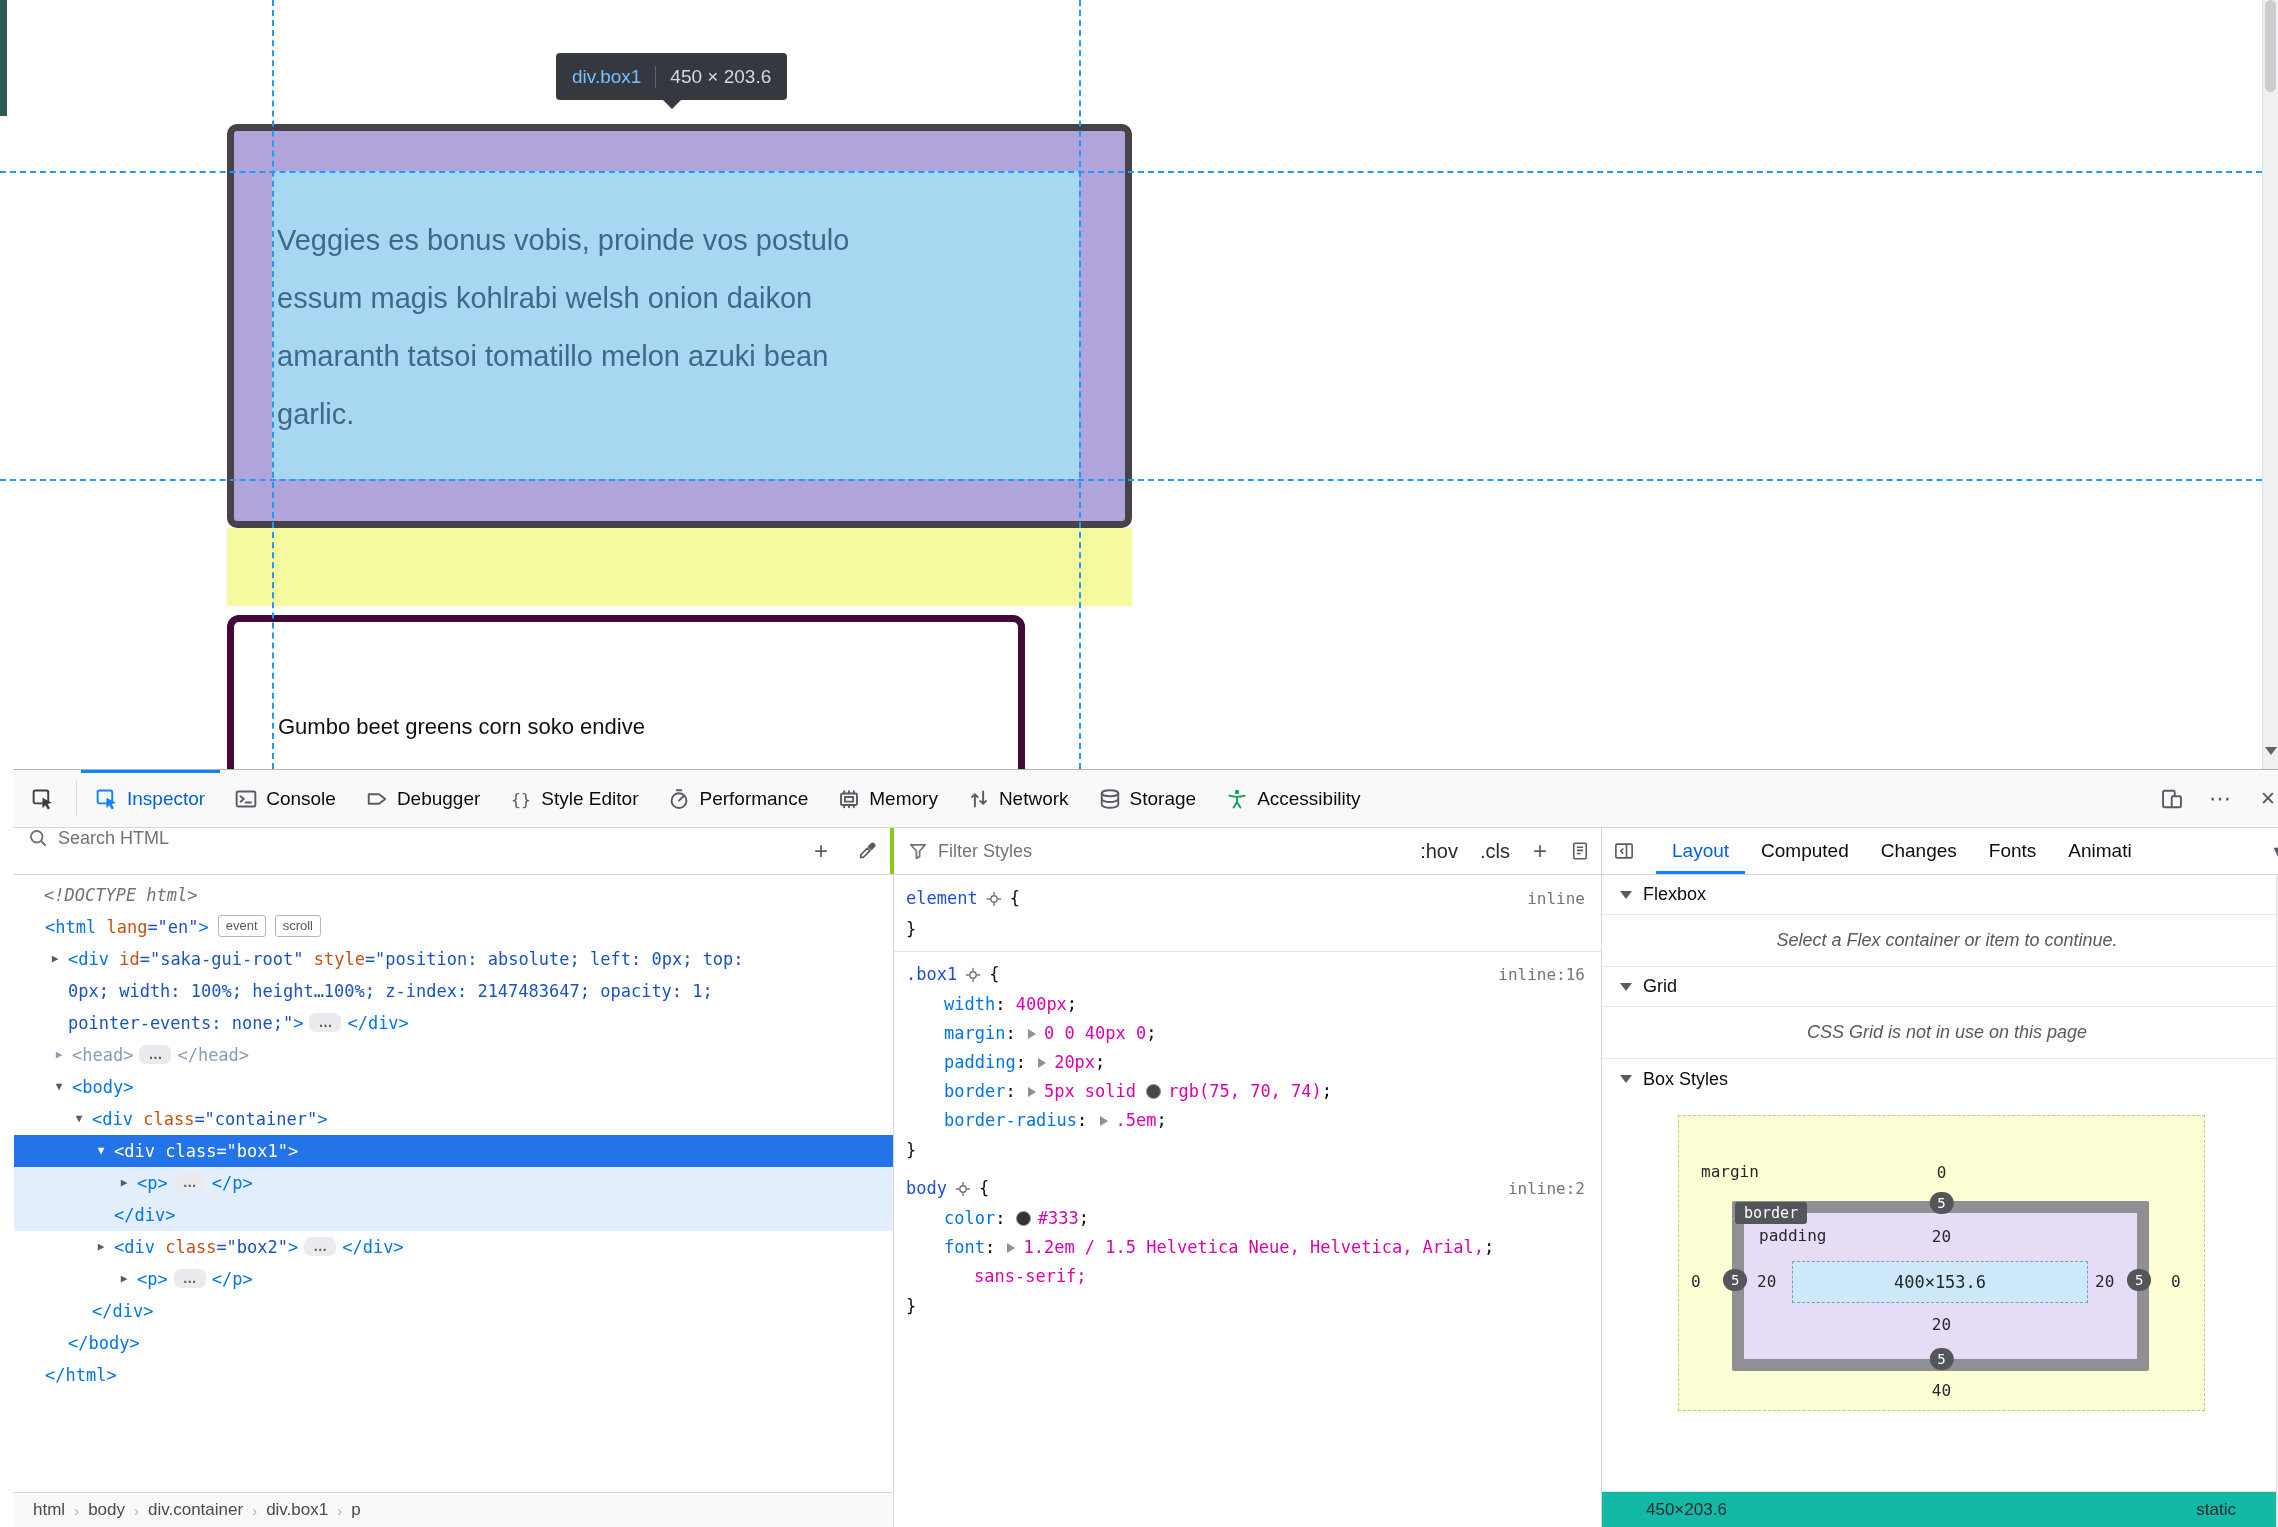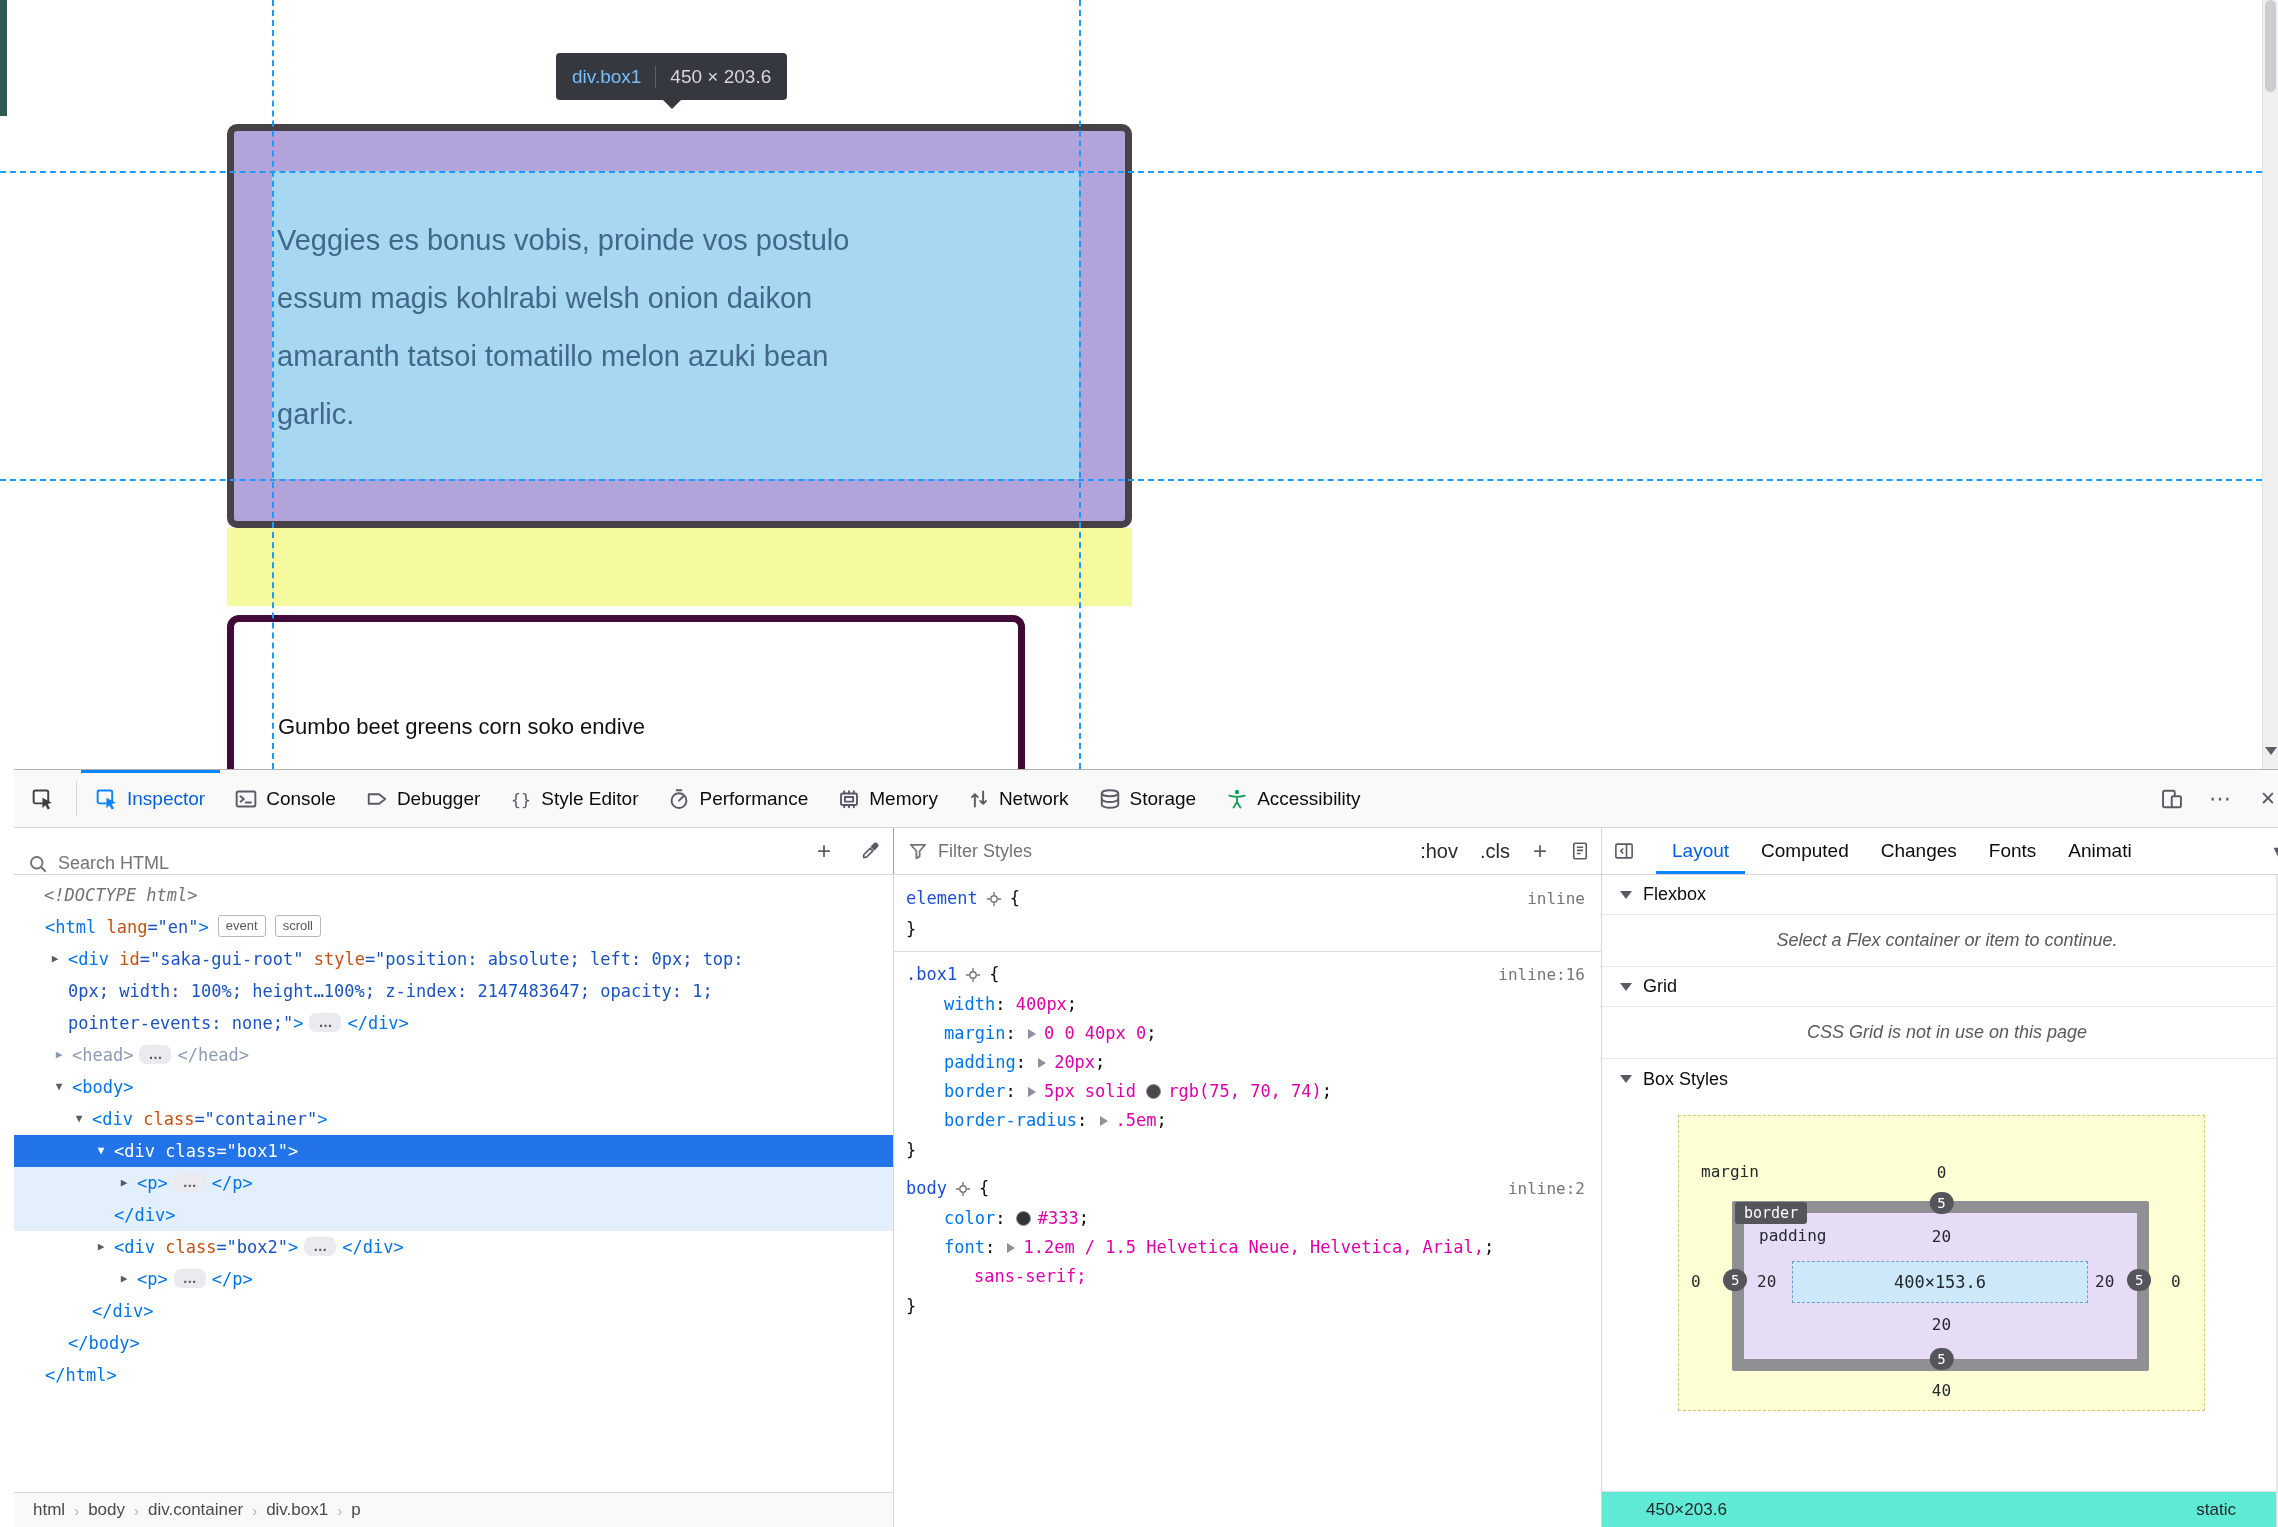--- a/index.html
+++ b/index.html
@@ -40,21 +40,21 @@
   .tool-tab svg{width:22px;height:22px;color:#5b5b66}
   .tool-tab.active{color:#0060df}
   .tool-tab.active svg{color:#0a84ff}
   .tool-tab.a11y svg{color:#17a05d}
   .tool-tab.active::before{content:"";position:absolute;top:0;left:0;right:0;height:3px;background:#0a84ff}
   .tb-right{margin-left:auto;display:flex;align-items:stretch}
   .tb-btn{width:48px;display:flex;align-items:center;justify-content:center;border:none;background:none;color:#5b5b66;font-size:22px}
   .tb-btn svg{width:22px;height:22px}
 
   #dt-subbar{position:absolute;left:0;top:58px;width:100%;height:47px;display:flex;background:#fff;border-bottom:1px solid #d7d7db}
-  .sub-left{width:880px;border-right:1px solid #84cc16;display:flex;align-items:flex-end}
+  .sub-left{width:880px;border-right:4px solid #84cc16;display:flex;align-items:flex-start}
   .sub-mid{width:708px;border-right:1px solid #d7d7db;display:flex;align-items:center}
   .sub-right{flex:1;display:flex;align-items:stretch;position:relative;overflow:hidden}
   .sub-icn{color:#737373;margin:0 10px 0 14px;display:flex}
   .sub-icn svg{width:20px;height:20px}
   .sub-input{flex:1;border:none;outline:none;font-size:18px;font-family:"Liberation Sans",sans-serif;color:#0c0c0d;background:transparent}
   .sub-input::placeholder{color:#737373;opacity:1}
   .icon-btn{width:46px;height:100%;display:flex;align-items:center;justify-content:center;border:none;background:none;color:#5b5b66;font-size:24px}
   .icon-btn svg{width:20px;height:20px}
   .txt-btn{border:none;background:none;font-size:20px;color:#2a2a2e;padding:0 11px}
   .side-tabs{display:flex;align-items:stretch;margin-left:10px}
@@ -106,21 +106,21 @@
   .bm-wrap{position:relative;height:340px}
   .bm-margin{position:absolute;left:76px;top:16px;width:527px;height:296px;background:#fdfed4;border:1px dashed #c9c977}
   .bm-border{position:absolute;left:53px;top:85px;width:417px;height:170px;background:#8f8f94;border-radius:2px}
   .bm-padding{position:absolute;left:65px;top:97px;width:393px;height:146px;background:#e6dcf5}
   .bm-content{position:absolute;left:113px;top:145px;width:296px;height:42px;background:#cde8f9;border:1px dashed #6ba2c9;display:flex;align-items:center;justify-content:center;font-family:"DejaVu Sans Mono",monospace;font-size:17px;color:#24292e}
   .bm-label{position:absolute;font-family:"DejaVu Sans Mono",monospace;font-size:16px;color:#24292e;z-index:3}
   .bm-blabel{position:absolute;left:3px;top:1px;background:#55555c;color:#fff;border-radius:3px;padding:2px 9px;font-family:"DejaVu Sans Mono",monospace;font-size:15px;z-index:3}
   .bm-num{position:absolute;font-family:"DejaVu Sans Mono",monospace;font-size:16px;line-height:22px;color:#24292e;z-index:3}
   .bm-pill{position:absolute;background:#55555c;color:#fff;border-radius:11px;padding:0 8px;font-family:"DejaVu Sans Mono",monospace;font-size:14px;line-height:22px;z-index:4}
   .cx{left:50%;transform:translateX(-50%)}
-  .lay-footer{position:absolute;left:0;right:16px;bottom:0;height:36px;border-top:1px solid #e0e0e2;display:flex;align-items:center;padding:0 40px 0 44px;font-size:17px;color:#24292e;background:#5eead4}
+  .lay-footer{position:absolute;left:0;right:16px;bottom:0;height:36px;border-top:1px solid #e0e0e2;display:flex;align-items:center;padding:0 40px 0 44px;font-size:17px;color:#24292e;background:#14b8a6}
   .lay-footer .pos{margin-left:auto}
   #right-scroll{right:0;top:0;bottom:0}
   #right-scroll .thumb{position:absolute;left:2px;right:2px;top:24px;height:150px;background:#cdcdd1;border-radius:6px}
 </style>
 </head>
 <body>
 
 <div id="root">
 
   <section id="page">

